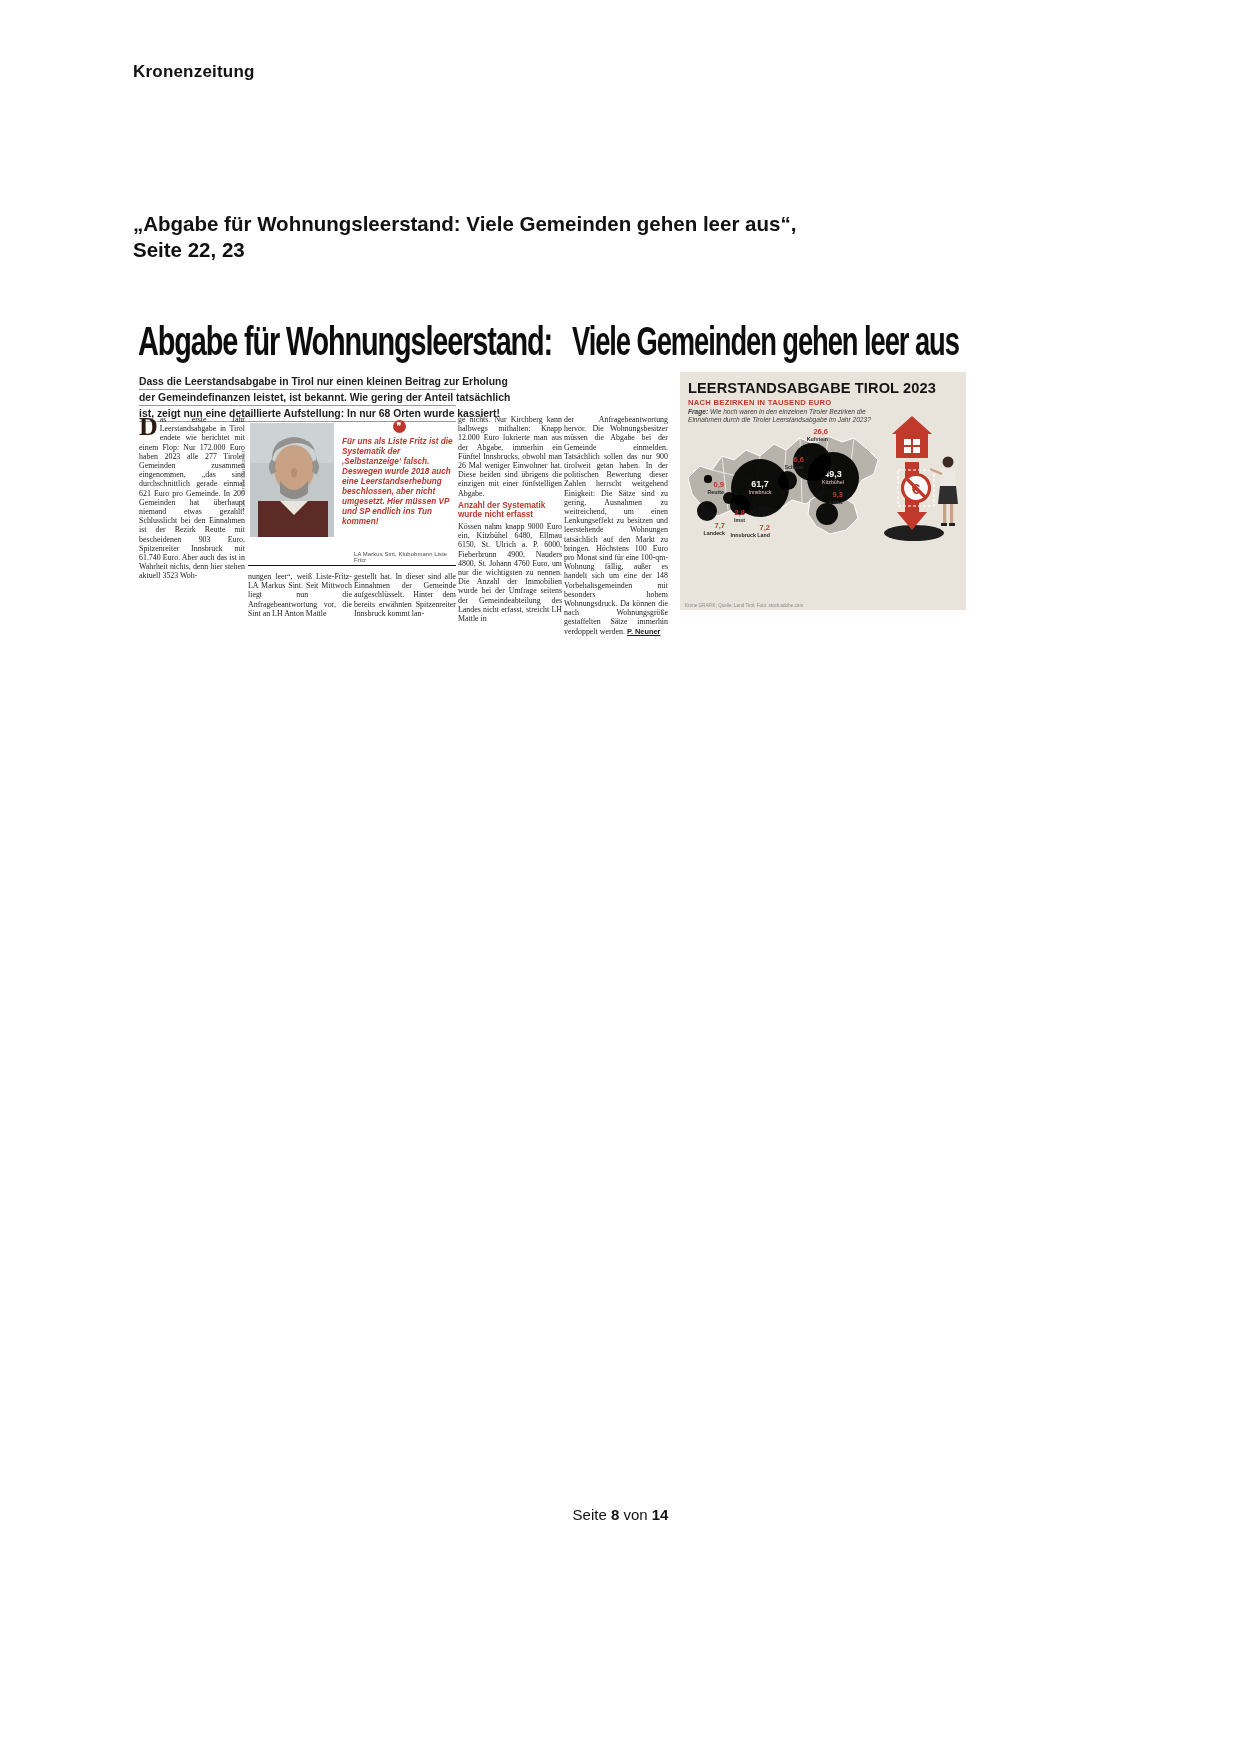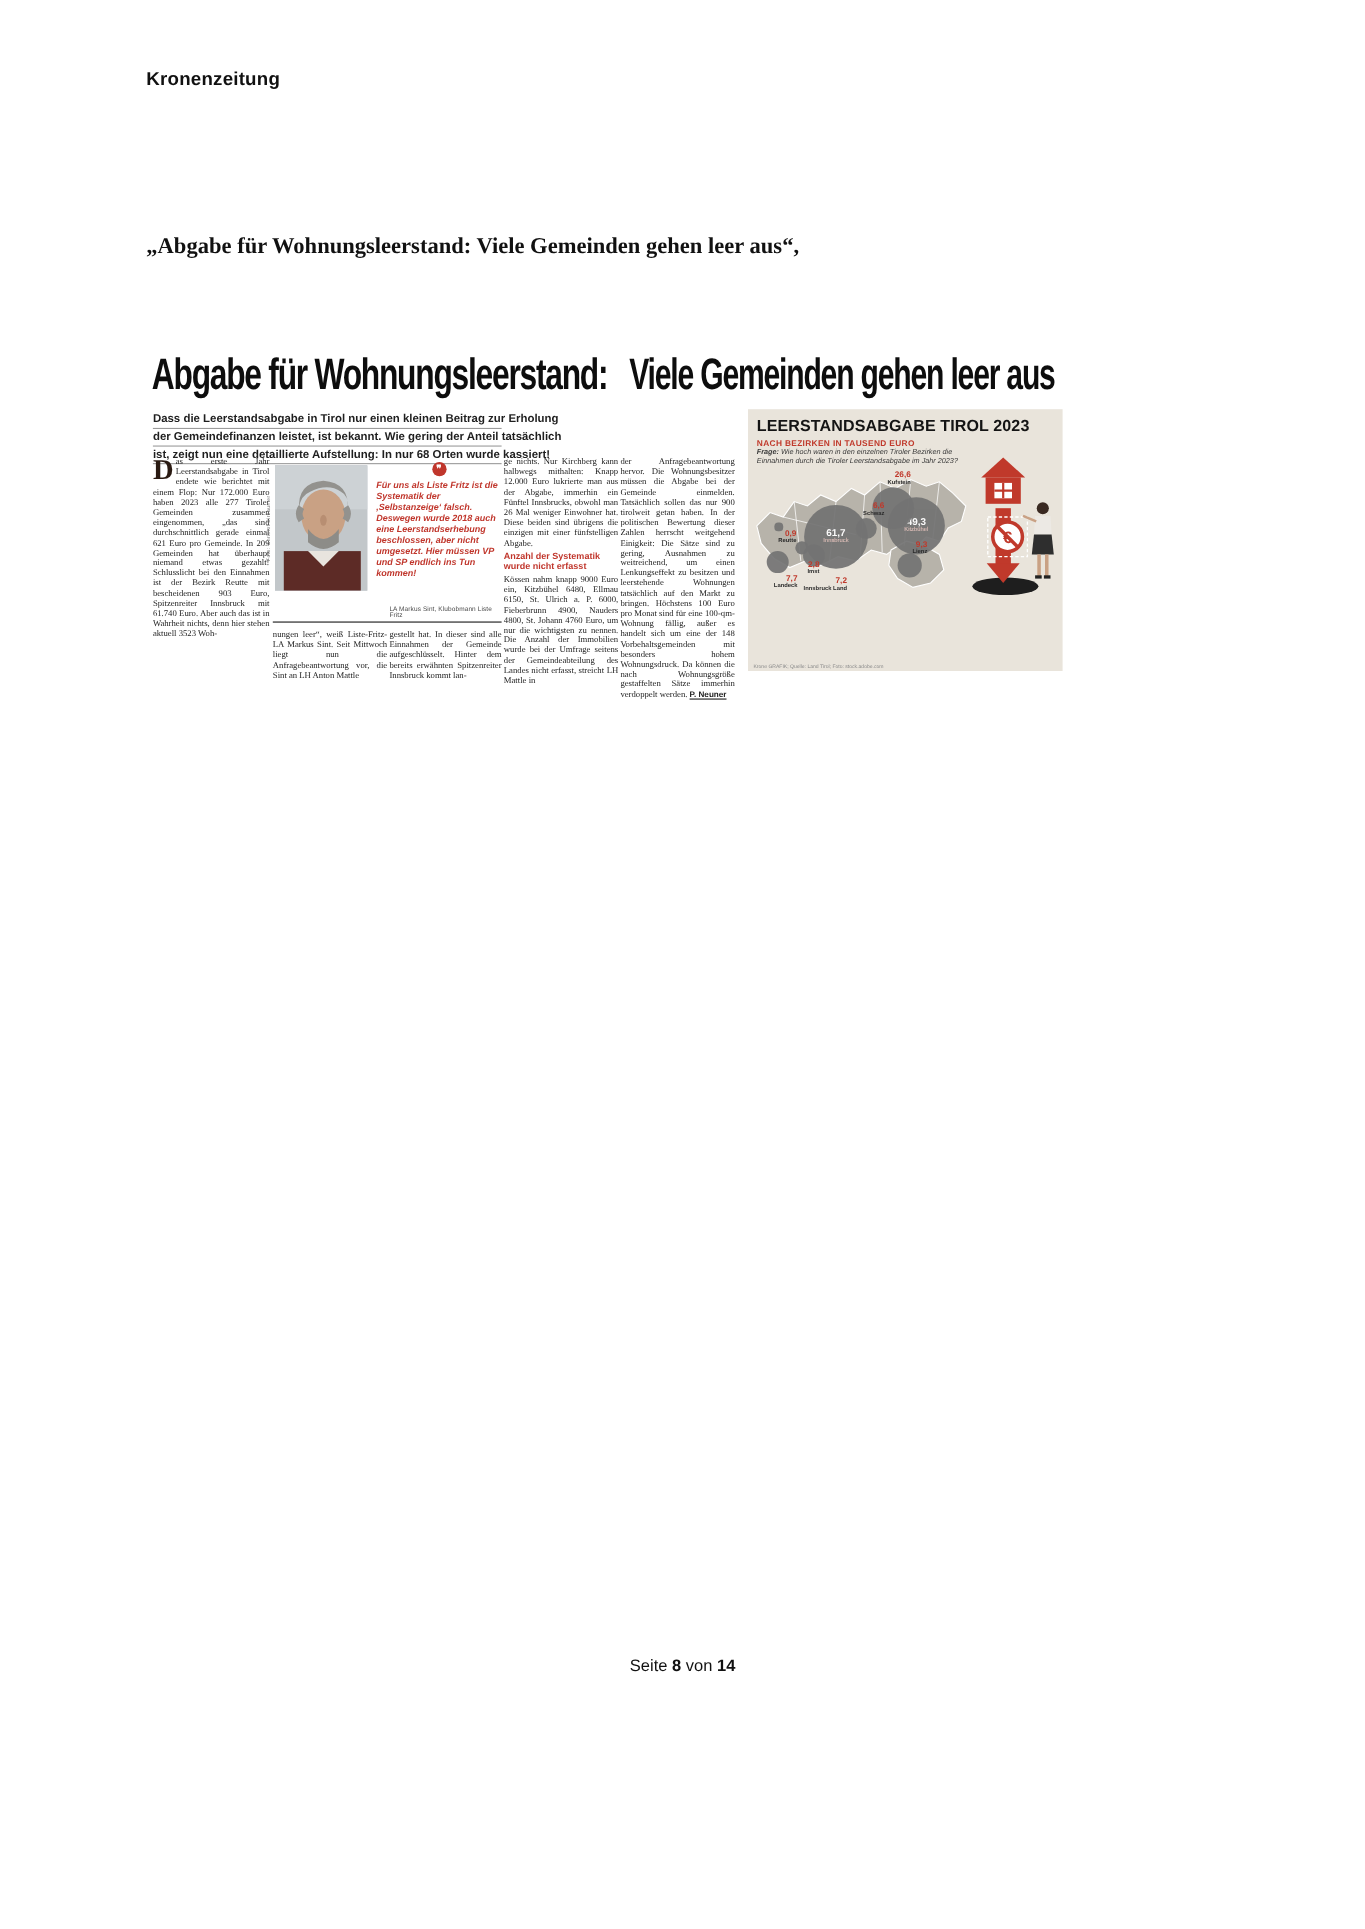--- a/index.html
+++ b/index.html
@@ -1,19 +1,19 @@
 <!DOCTYPE html>
 <html lang="de"><head>
 <meta charset="utf-8">
 <style>
   html,body{margin:0;padding:0;}
   body{width:1241px;height:1754px;position:relative;background:#ffffff;font-family:"Liberation Sans",sans-serif;color:#111;overflow:hidden;}
 
   .brand{position:absolute;left:133px;top:62px;font-size:17px;font-weight:bold;letter-spacing:.2px;}
-  .doc-title{position:absolute;left:133px;top:211px;width:820px;font-size:20.5px;font-weight:bold;line-height:26px;font-family:Liberation Serif, serif;}
+  .doc-title{position:absolute;left:133px;top:211px;width:820px;font-size:20.5px;font-weight:bold;line-height:26px;}
 
   
   .clipping{position:absolute;left:136px;top:315px;width:830px;height:314px;background:#fff;}
   .hl{position:absolute;top:4px;font-size:38px;font-weight:bold;color:#0d0d0d;letter-spacing:-1.5px;white-space:nowrap;transform-origin:left top;}
   .hl-left{left:2px;transform:scaleX(.76) scaleY(1.05);}
   .hl-right{left:436px;transform:scaleX(.72) scaleY(1.05);}
 
   .standfirst{position:absolute;left:3px;top:61px;width:317px;font-size:10.4px;font-weight:bold;color:#1f1f1f;}
   .standfirst .sline{border-bottom:1px solid #9b9b9b;padding:0 0 2px;margin-bottom:2px;white-space:nowrap;}
 
@@ -39,38 +39,39 @@
 
   
   .infographic{position:absolute;left:544px;top:57px;width:286px;height:238px;background:#e9e4db;}
   .ig-title{position:absolute;left:8px;top:8px;font-size:14.6px;font-weight:bold;letter-spacing:.1px;color:#141414;white-space:nowrap;}
   .ig-subtitle{position:absolute;left:8px;top:26px;font-size:7.6px;font-weight:bold;color:#c0392b;letter-spacing:.3px;}
   .ig-question{position:absolute;left:8px;top:36px;width:205px;font-size:6.6px;font-style:italic;color:#3a3a3a;line-height:8px;}
   .ig-question b{font-weight:bold;}
   .ig-map{position:absolute;left:2px;top:58px;}
   .ig-illu{position:absolute;right:0px;top:40px;}
   .ig-credit{position:absolute;left:5px;bottom:2px;font-size:4.6px;color:#8a8a8a;}
-  .bubble{position:absolute;border-radius:50%;background:#737373;opacity:.93;display:flex;flex-direction:column;align-items:center;justify-content:center;z-index:3;}
+  .bubble{position:absolute;border-radius:50%;background:#000000;opacity:.93;display:flex;flex-direction:column;align-items:center;justify-content:center;z-index:3;}
   .bubble .bval{font-weight:bold;color:#fff;font-size:9px;line-height:9px;}
   .bubble .bname{color:#f0c9c2;font-size:5.3px;line-height:6.5px;}
   .blabel{position:absolute;text-align:right;z-index:5;}
   .blabel .bval{color:#c0392b;font-weight:bold;font-size:7.5px;line-height:8px;}
   .blabel .bname{color:#2a2a2a;font-size:5.3px;line-height:6px;font-weight:bold;}
 
   .footer{position:absolute;left:0;top:1506px;width:100%;text-align:center;font-size:15px;color:#111;}
 </style>
 </head>
 <body>
 
 <div class="page">
 
   <div class="brand">Kronenzeitung</div>
 
   <div class="doc-title">
     <div>„Abgabe für Wohnungsleerstand: Viele Gemeinden gehen leer aus“,</div>
+    <div>Seite 22, 23</div>
   </div>
 
   <div class="clipping">
 
     <div class="hl hl-left">Abgabe für Wohnungsleerstand:</div>
     <div class="hl hl-right">Viele Gemeinden gehen leer aus</div>
 
     <div class="standfirst">
       <div class="sline">Dass die Leerstandsabgabe in Tirol nur einen kleinen Beitrag zur Erholung</div>
       <div class="sline">der Gemeindefinanzen leistet, ist bekannt. Wie gering der Anteil tatsächlich</div>

